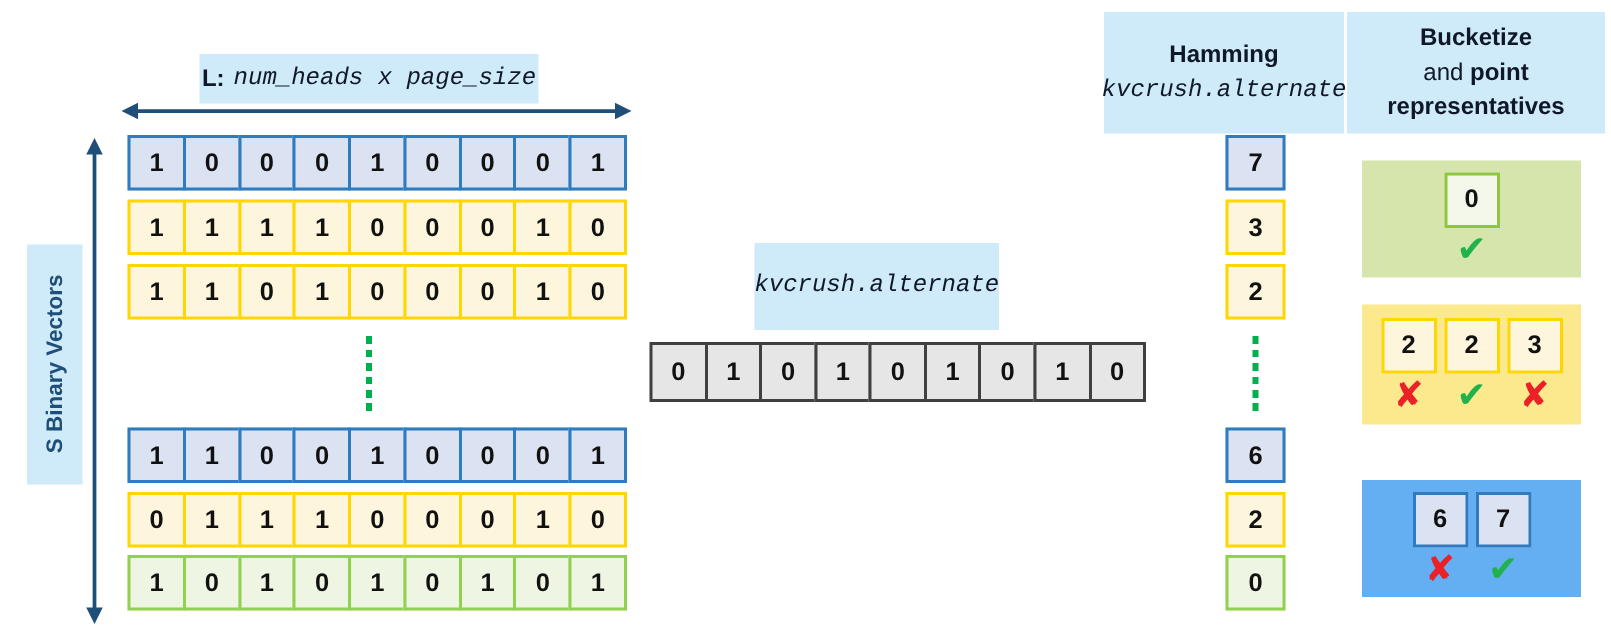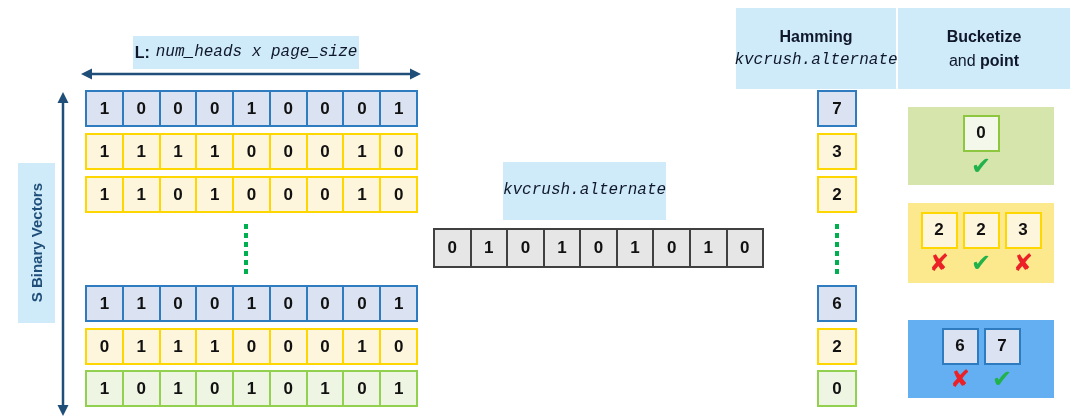--- a/index.html
+++ b/index.html
@@ -203,20 +203,21 @@
       <div class="ham-cell yellow" style="top: 328px;">2</div>
       <div class="ham-cell green" style="top: 370px;">0</div>
     </div>
 
   <div id="bucketize-header" class="hdr-box">
     <span class="bold">Bucketize</span>
     <span>
       <span>and</span>
       <span class="bold">point</span>
     </span>
+    <span class="bold">representatives</span>
   </div>
 
   <div id="bucket-0" class="bucket">
     <div class="bucket-cells">
         <div class="bcell green">0</div>
       </div>
     <div class="bucket-marks">
         <div class="mark check">✔</div>
       </div>
   </div>

